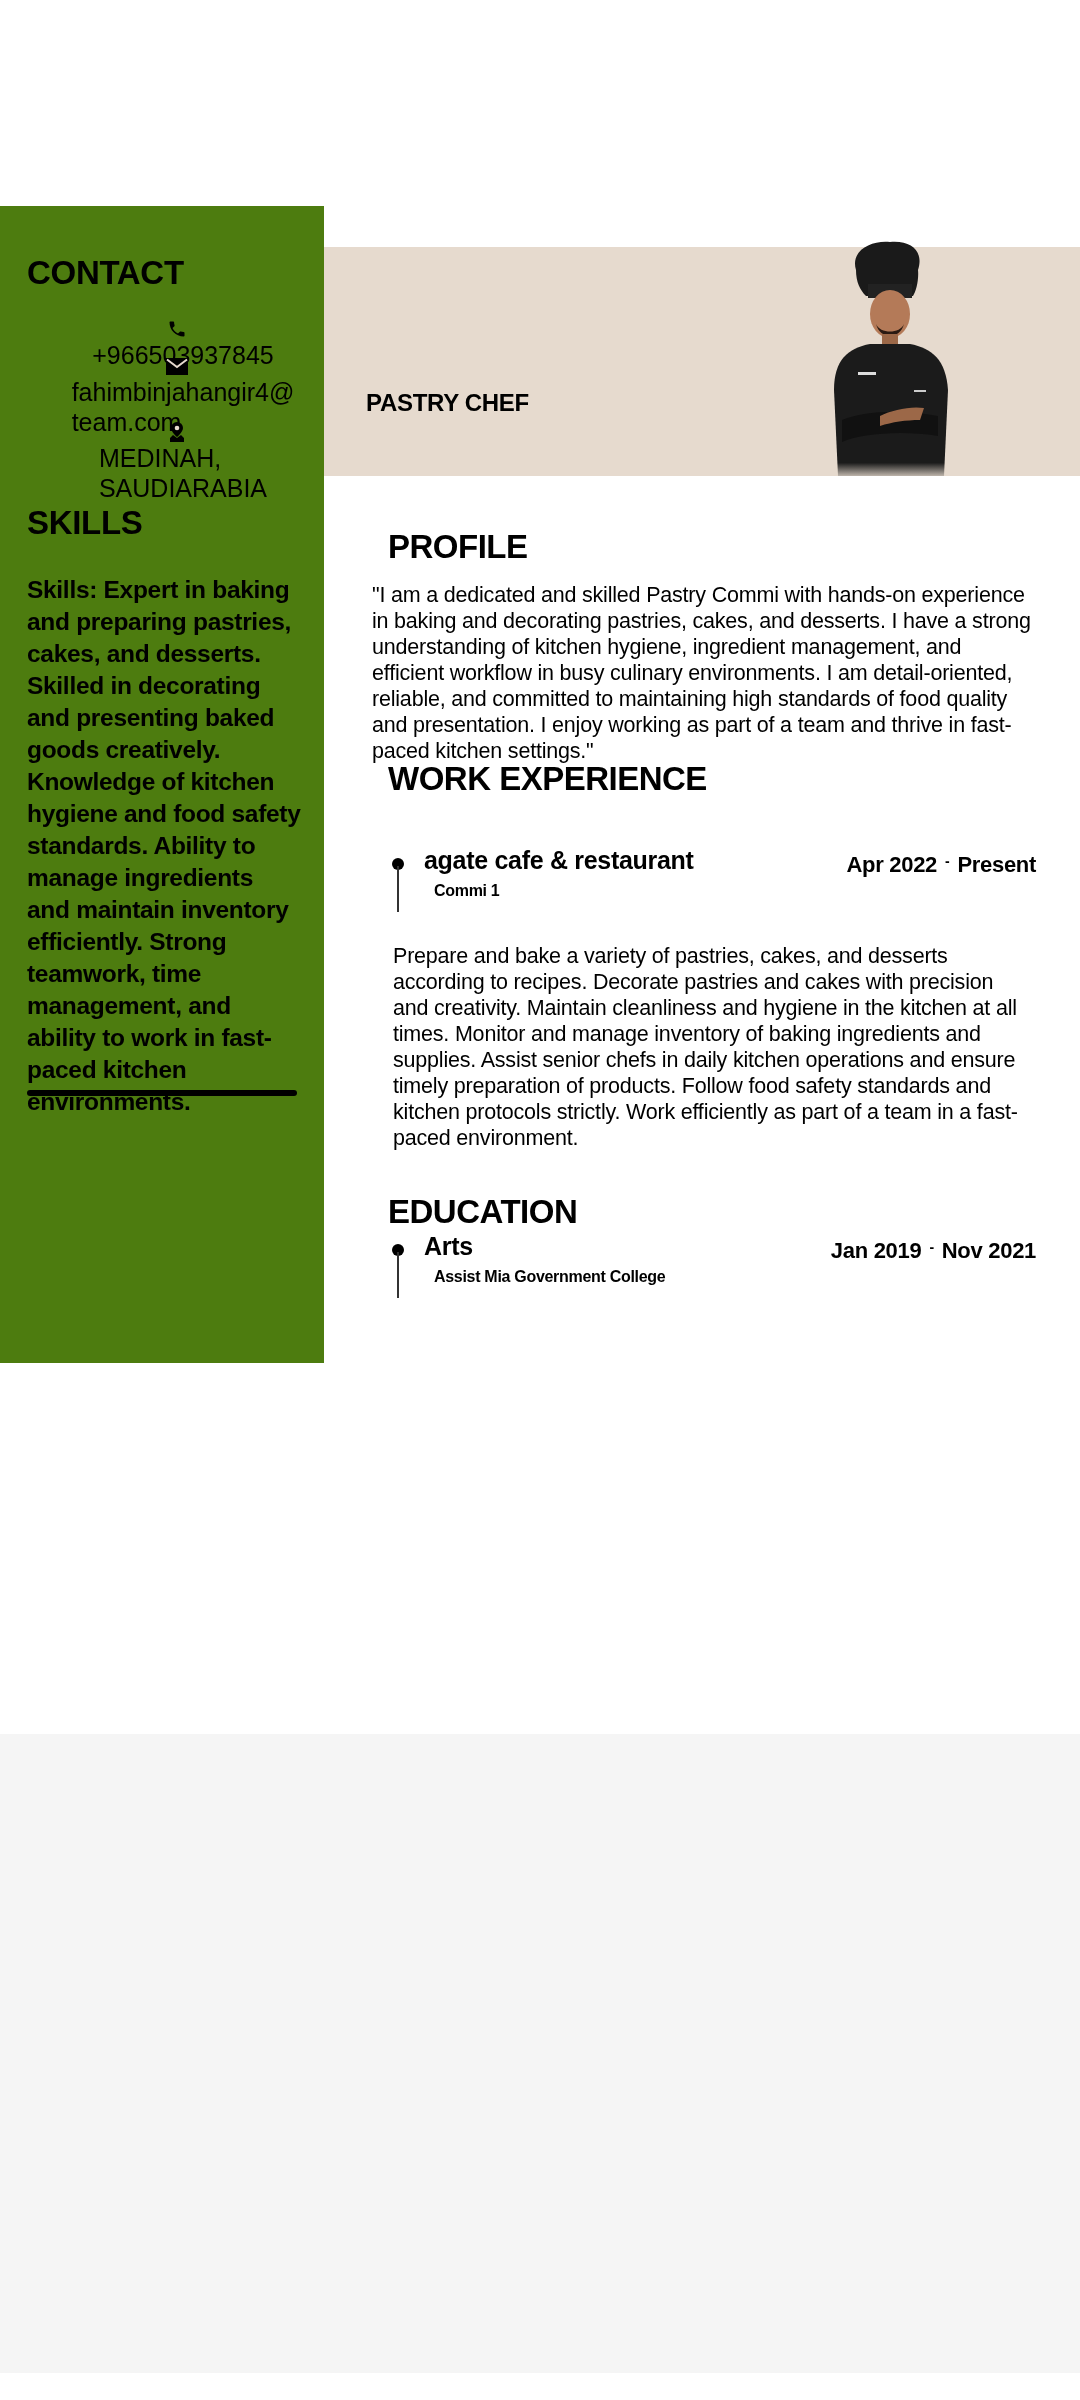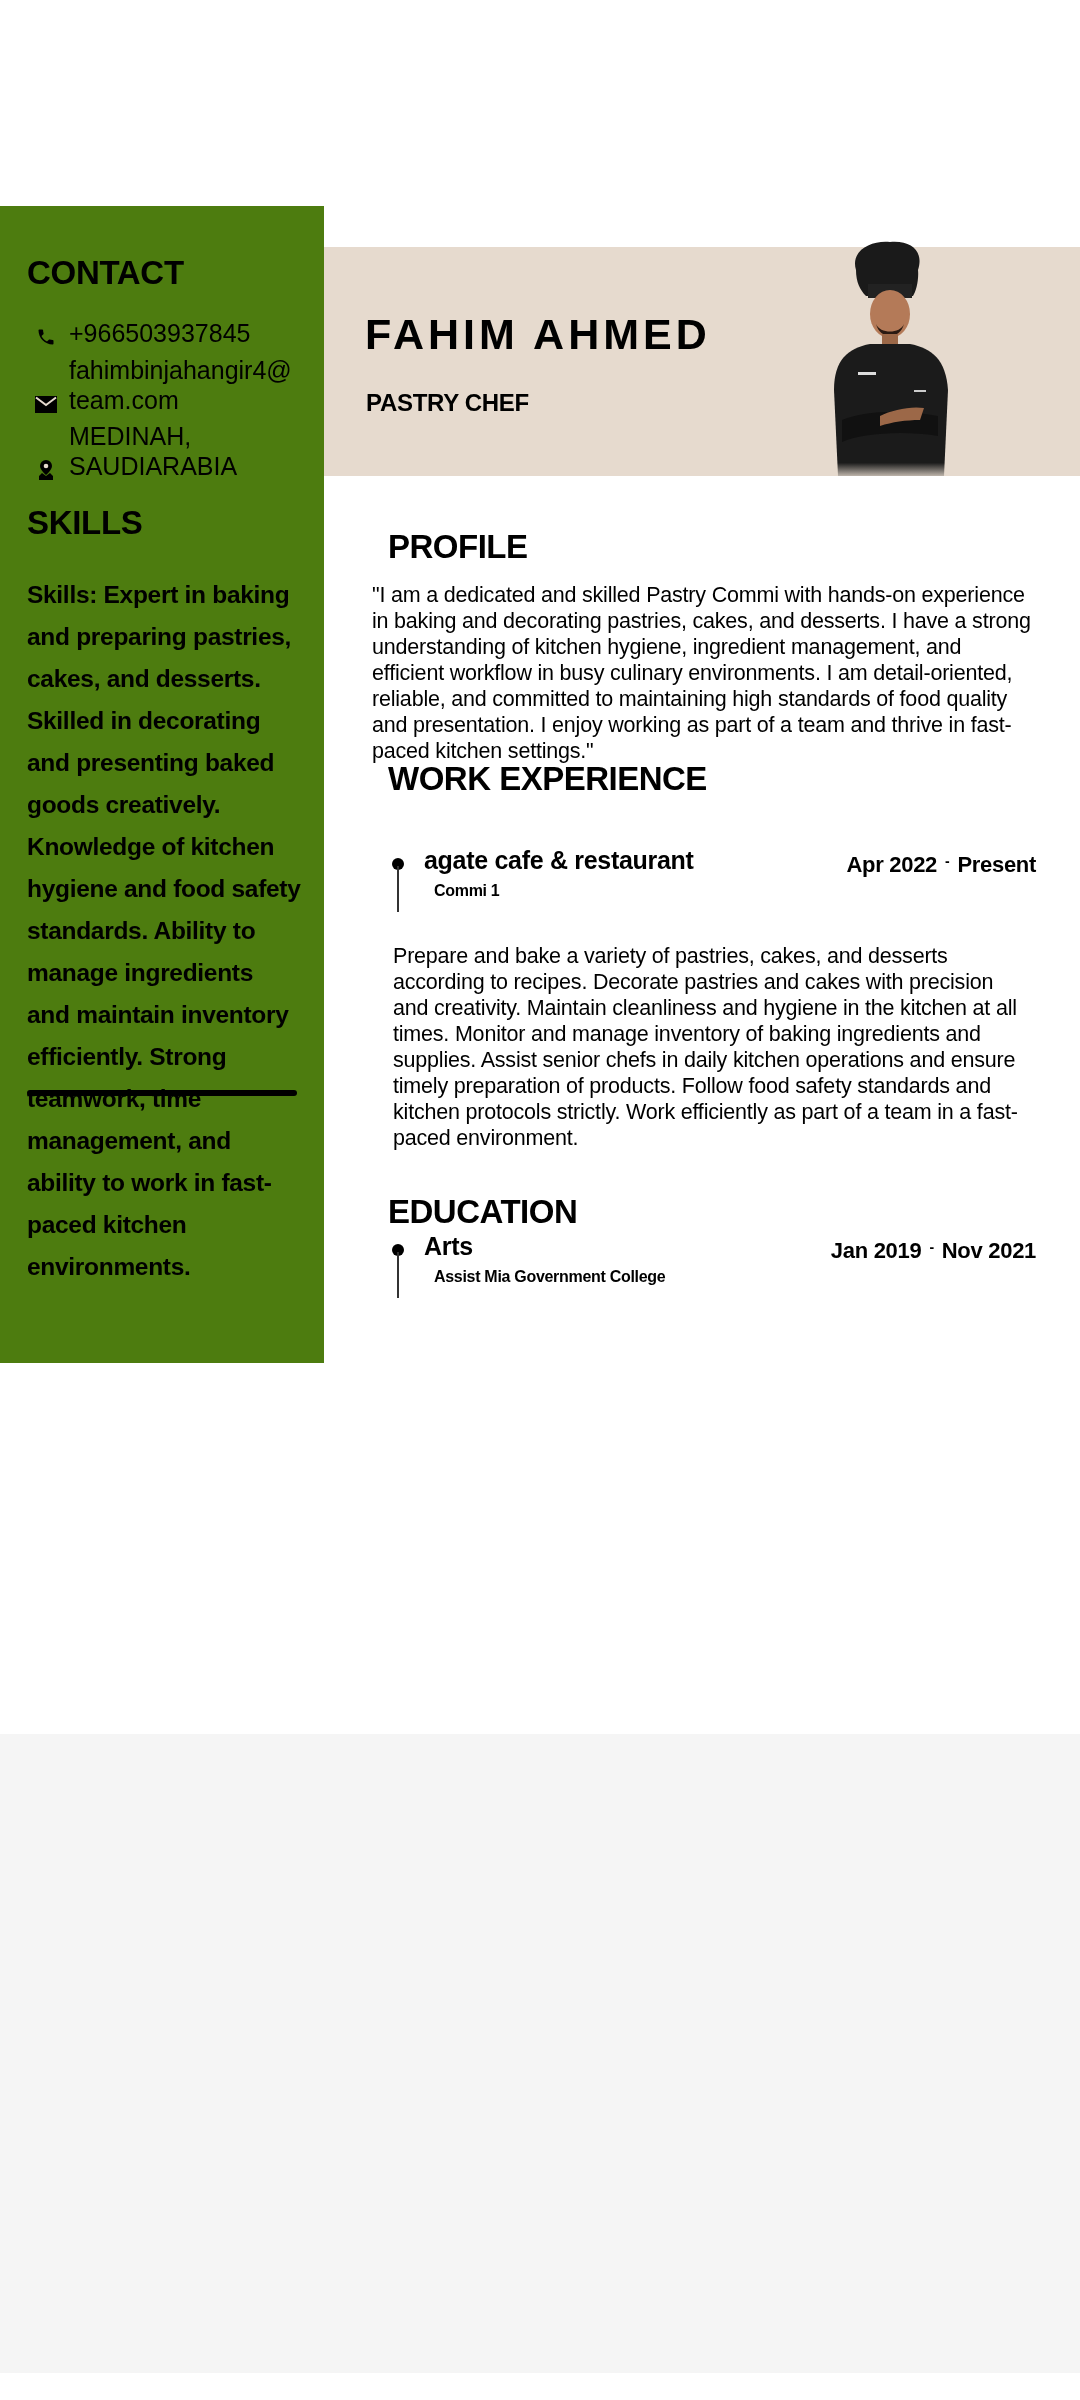--- a/index.html
+++ b/index.html
@@ -11,26 +11,26 @@
   }
   .sidebar {
     position: absolute; left: 0; top: 206px; width: 324px; height: 1157px;
     background: #4d7c0f;
   }
   .sidebar .inner { position: absolute; left: 27px; right: 28px; top: 0; }
   .side-heading {
     font-weight: bold; font-size: 33px; letter-spacing: -0.3px;
     position: absolute; left: 0; margin: 0;
   }
-  .contact-row { position: absolute; left: 8px; display: flex; align-items: flex-end; width: 300px; }
+  .contact-row { position: absolute; left: 0; display: flex; align-items: center; width: 300px; flex-direction: column; }
   .contact-row .ic { width: 22px; height: 22px; flex: 0 0 22px; display: flex; align-items: center; justify-content: center; }
   .contact-row .txt { margin-left: 12px; font-size: 25px; line-height: 30px; }
   .skills-text {
     position: absolute; left: 0; top: 368px; width: 275px;
-    font-weight: bold; font-size: 24.5px; line-height: 42px; letter-spacing: -0.3px;
+    font-weight: bold; font-size: 24.5px; line-height: 32px; letter-spacing: -0.3px;
   }
   .skills-rule {
     position: absolute; left: 0; top: 884px; width: 270px; height: 6px;
     background: #000; border-radius: 3px;
   }
 
   .header-band {
     position: absolute; left: 324px; top: 247px; width: 756px; height: 229px;
     background: #E6DACE;
   }
@@ -109,21 +109,20 @@
       </span>
     </div>
 
     <h2 class="side-heading" style="top:298px">SKILLS</h2>
     <p class="skills-text" style="margin:0">Skills: Expert in baking and preparing pastries, cakes, and desserts. Skilled in decorating and presenting baked goods creatively. Knowledge of kitchen hygiene and food safety standards. Ability to manage ingredients and maintain inventory efficiently. Strong teamwork, time management, and ability to work in fast-paced kitchen environments.</p>
     <div class="skills-rule"></div>
   </div>
 </aside>
 
 <header class="header-band">
-  <h1 class="name">FAHIM AHMED</h1>
   <h3 class="role">PASTRY CHEF</h3>
   <svg class="photo" viewBox="0 0 140 236" aria-label="Portrait of chef in black uniform and toque">
     <defs>
       <linearGradient id="fade" x1="0" y1="0" x2="0" y2="1">
         <stop offset="0.9" stop-color="#1b1b1b"></stop>
         <stop offset="1" stop-color="#1b1b1b" stop-opacity="0.2"></stop>
       </linearGradient>
     </defs>
 
     <path d="M36 30 C30 10 52 0 70 2 C92 0 104 12 98 30 C99 40 96 52 93 56 L46 56 C40 50 36 42 36 30 Z" fill="#1a1a1a"></path>

